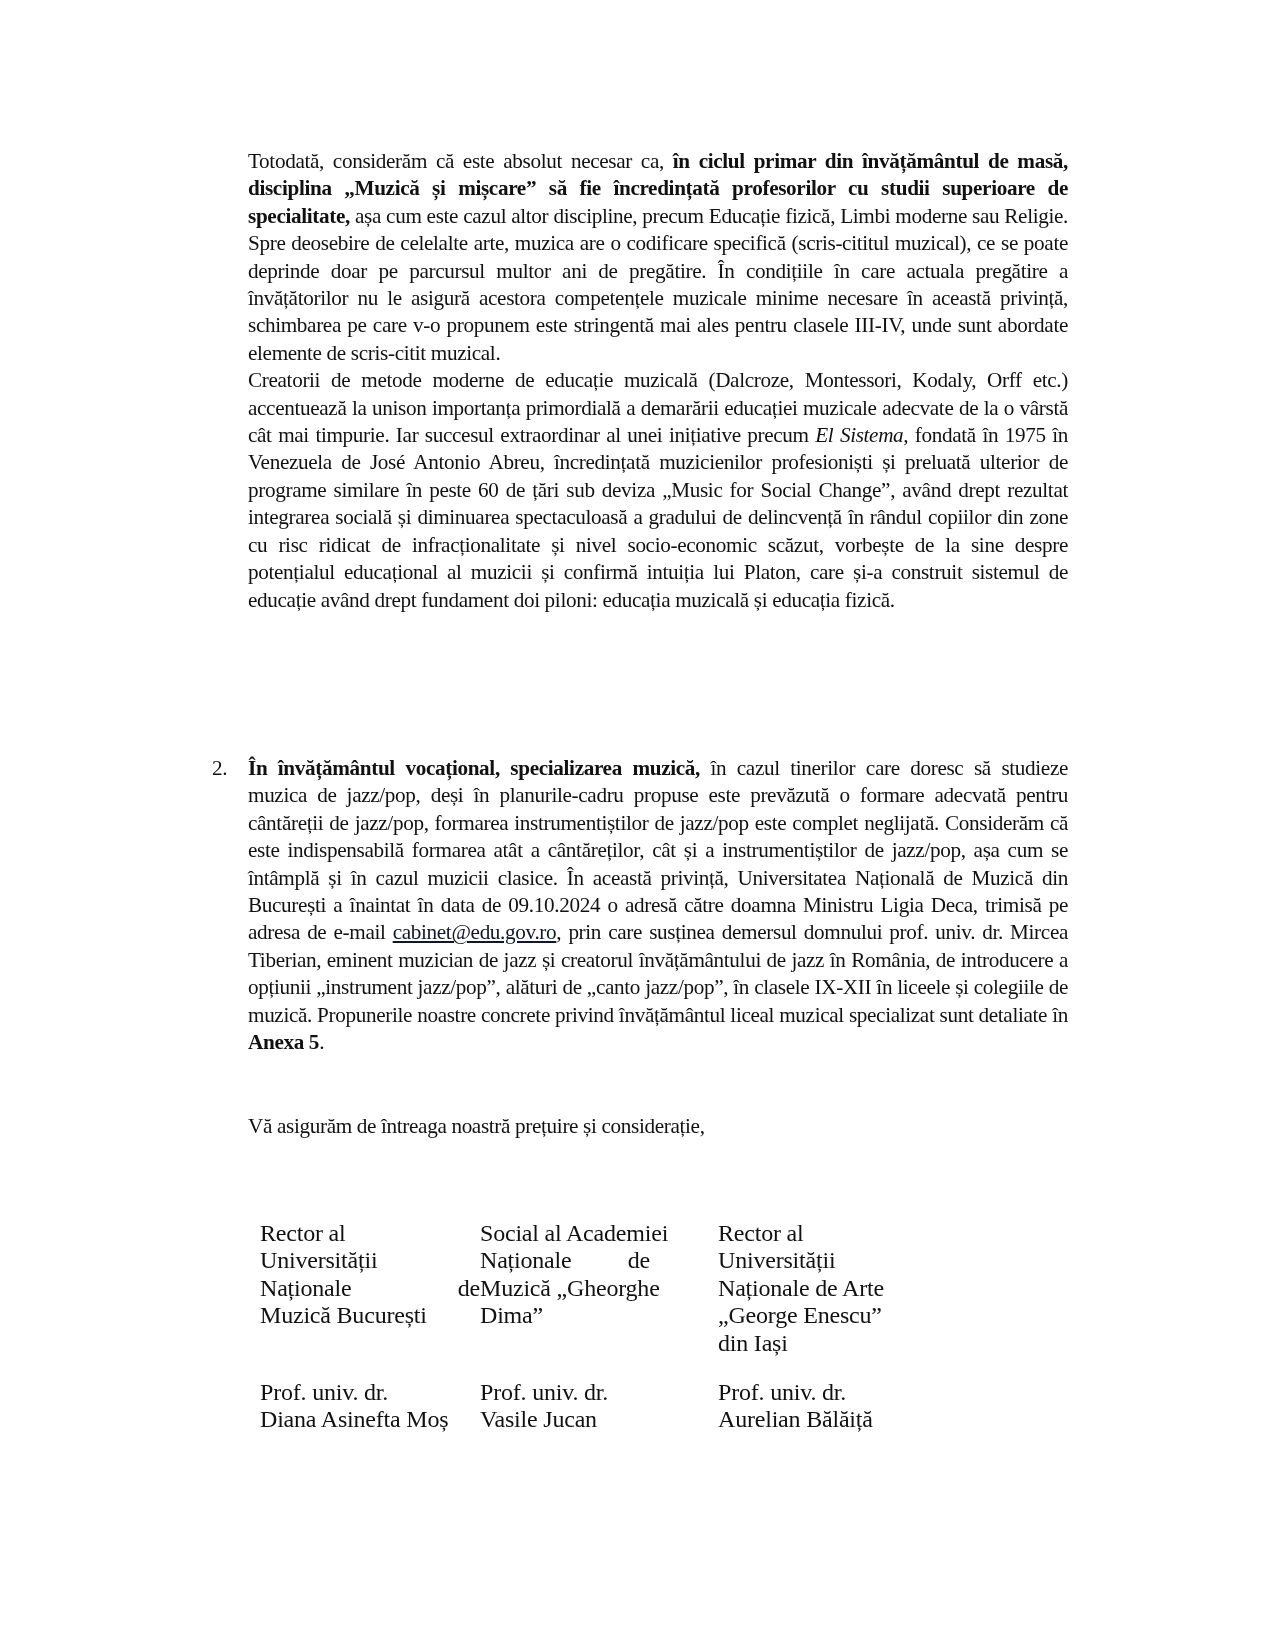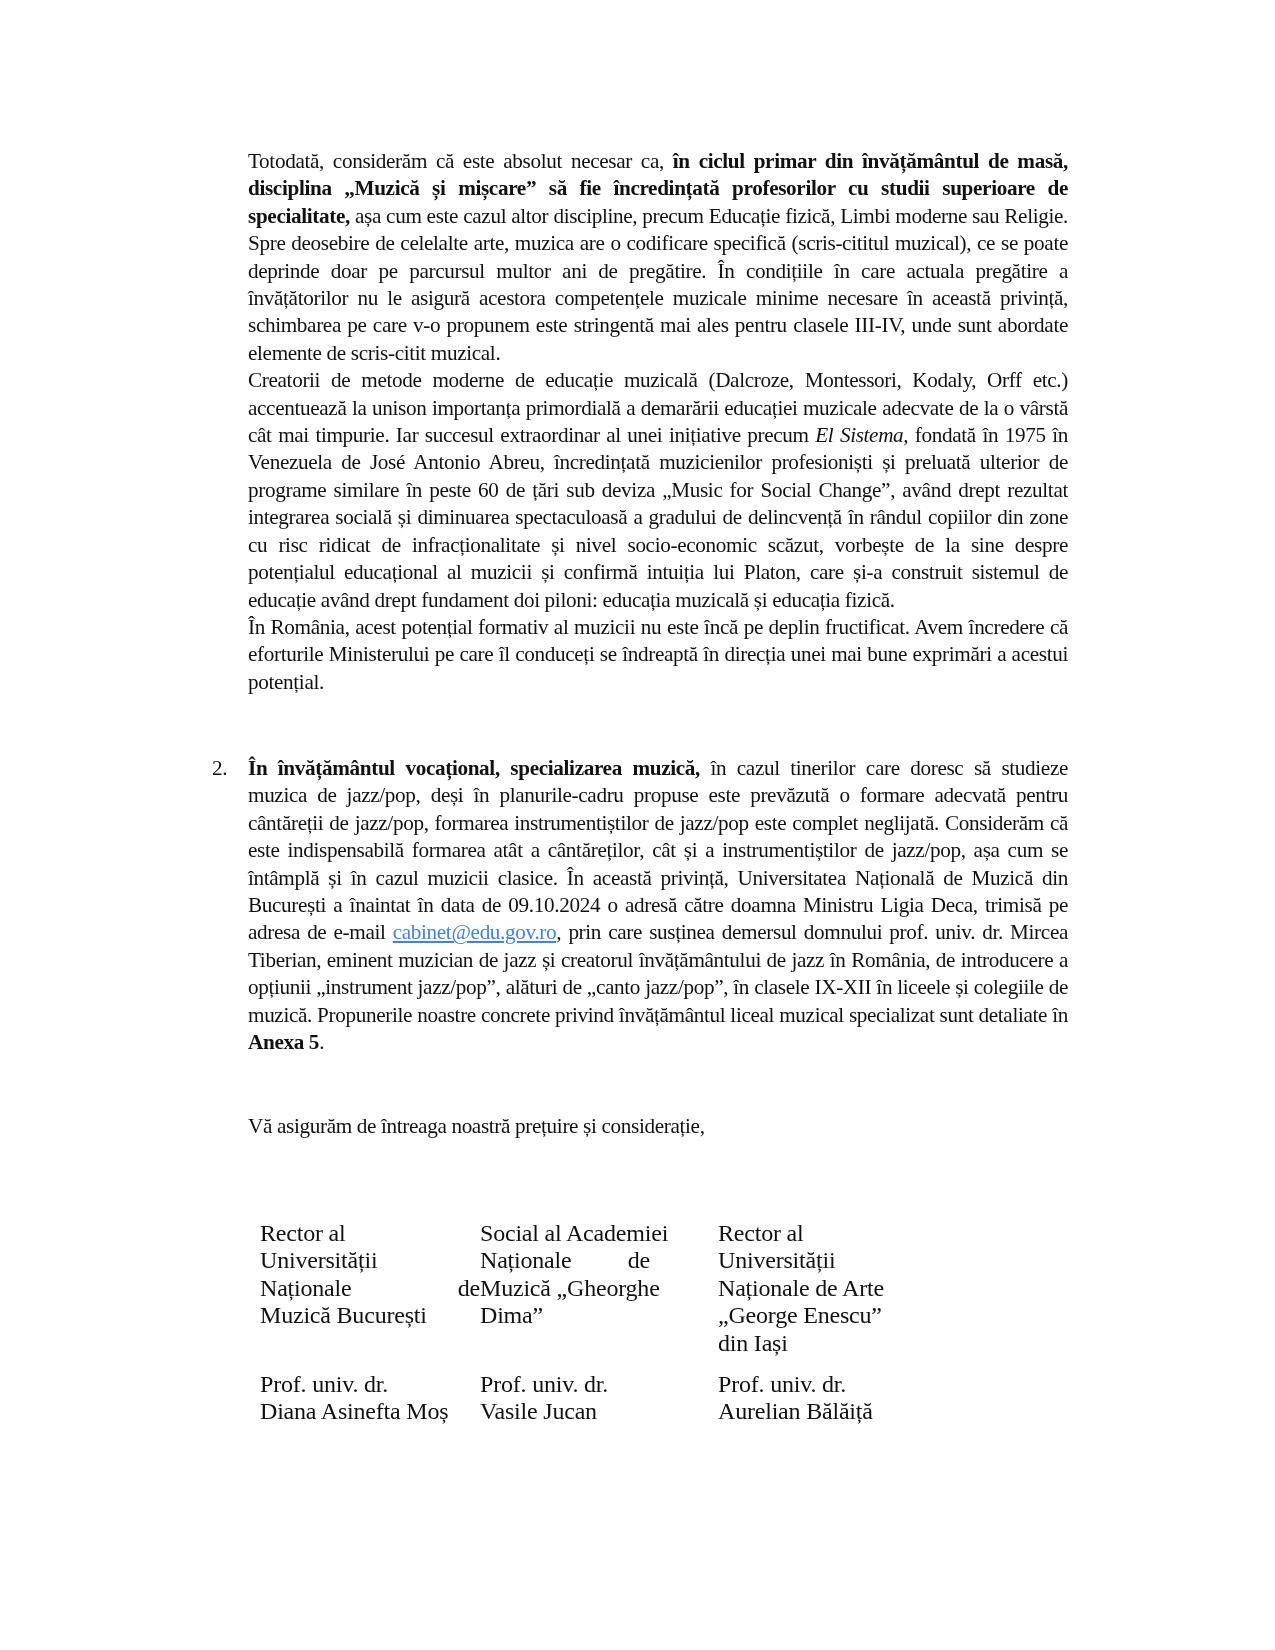--- a/index.html
+++ b/index.html
@@ -4,44 +4,43 @@
 <style>
   html, body { margin: 0; padding: 0; background: #ffffff; }
   body { width: 1275px; height: 1650px; position: relative; overflow: hidden;
          font-family: "Liberation Serif", serif; color: #111; }
   .page { position: absolute; left: 0; top: 12px; width: 1056px; height: 1650px; }
   .body-text { position: absolute; left: 248px; width: 820px; font-size: 21.2px; line-height: 27.4px;
                text-align: justify; font-stretch: condensed; letter-spacing: -0.35px; }
   .body-text p { margin: 0; }
   .b { font-weight: bold; }
   .i { font-style: italic; margin-top: 6px; }
-  a.link { color: #3b82f6; }
+  a.link { color: #0f172a; }
   .item { position: absolute; left: 212px; width: 856px; font-size: 21.2px; line-height: 27.4px;
           letter-spacing: -0.35px; }
   .item .num { position: absolute; left: 0; top: 0; }
   .item .txt { margin-left: 36px; text-align: justify; }
   .closing { position: absolute; left: 248px; width: 830px; font-size: 21.2px; line-height: 27.4px;
              text-align: justify; letter-spacing: -0.35px; }
   .closing p { margin: 0; }
   .sig-table { position: absolute; left: 260px; top: 1276px; display: flex; font-size: 24px; line-height: 27.4px; letter-spacing: -0.2px; }
   .sig-col { box-sizing: border-box; }
   .sig-col .role { min-height: 137px; }
-  .sig-col .name { margin-top: 14px; }
+  .sig-col .name { margin-top: 22px; }
   .c1 { width: 220px; } .c2 { width: 238px; } .c3 { width: 220px; } .c4 { width: 210px; }
   .just-line { display: block; text-align: justify; text-align-last: justify; }
 </style>
 </head>
 <body>
 
 <div class="page">
 
   <div class="body-text" style="top:136px;">
     <p><span>Totodată, considerăm că este absolut necesar ca, </span><span class="b">în ciclul primar din învățământul de masă, disciplina „Muzică și mișcare” să fie încredințată profesorilor cu studii superioare de specialitate,</span><span> așa cum este cazul altor discipline, precum Educație fizică, Limbi moderne sau Religie. Spre deosebire de celelalte arte, muzica are o codificare specifică (scris-cititul muzical), ce se poate deprinde doar pe parcursul multor ani de pregătire. În condițiile în care actuala pregătire a învățătorilor nu le asigură acestora competențele muzicale minime necesare în această privință, schimbarea pe care v-o propunem este stringentă mai ales pentru clasele III-IV, unde sunt abordate elemente de scris-citit muzical.</span></p>
     <p><span>Creatorii de metode moderne de educație muzicală (Dalcroze, Montessori, Kodaly, Orff etc.) accentuează la unison importanța primordială a demarării educației muzicale adecvate de la o vârstă cât mai timpurie. Iar succesul extraordinar al unei inițiative precum </span><span class="i">El Sistema,</span><span> fondată în 1975 în Venezuela de José Antonio Abreu, încredințată muzicienilor profesioniști și preluată ulterior de programe similare în peste 60 de țări sub deviza „Music for Social Change”, având drept rezultat integrarea socială și diminuarea spectaculoasă a gradului de delincvență în rândul copiilor din zone cu risc ridicat de infracționalitate și nivel socio-economic scăzut, vorbește de la sine despre potențialul educațional al muzicii și confirmă intuiția lui Platon, care și-a construit sistemul de educație având drept fundament doi piloni: educația muzicală și educația fizică.</span></p>
-    <p>În România, acest potențial formativ al muzicii nu este încă pe deplin fructificat. Avem încredere că eforturile Ministerului pe care îl conduceți se îndreaptă în direcția unei mai bune exprimări a acestui potențial.</p>
   </div>
 
   <div class="item" style="top:743px;">
     <span class="num">2.</span>
     <div class="txt"><span class="b">În învățământul vocațional, specializarea muzică,</span><span> în cazul tinerilor care doresc să studieze muzica de jazz/pop, deși în planurile-cadru propuse este prevăzută o formare adecvată pentru cântăreții de jazz/pop, formarea instrumentiștilor de jazz/pop este complet neglijată. Considerăm că este indispensabilă formarea atât a cântăreților, cât și a instrumentiștilor de jazz/pop, așa cum se întâmplă și în cazul muzicii clasice. În această privință, Universitatea Națională de Muzică din București a înaintat în data de 09.10.2024 o adresă către doamna Ministru Ligia Deca, trimisă pe adresa de e-mail </span><a class="link" href="#">cabinet@edu.gov.ro</a><span>, prin care susținea demersul domnului prof. univ. dr. Mircea Tiberian, eminent muzician de jazz și creatorul învățământului de jazz în România, de introducere a opțiunii „instrument jazz/pop”, alături de „canto jazz/pop”, în clasele IX-XII în liceele și colegiile de muzică. Propunerile noastre concrete privind învățământul liceal muzical specializat sunt detaliate în </span><span class="b">Anexa 5</span><span>.</span></div>
   </div>
 
   <div class="closing" style="top:1068px;">
     <p style="margin-top:33px;">Vă asigurăm de întreaga noastră prețuire și considerație,</p>
   </div>

